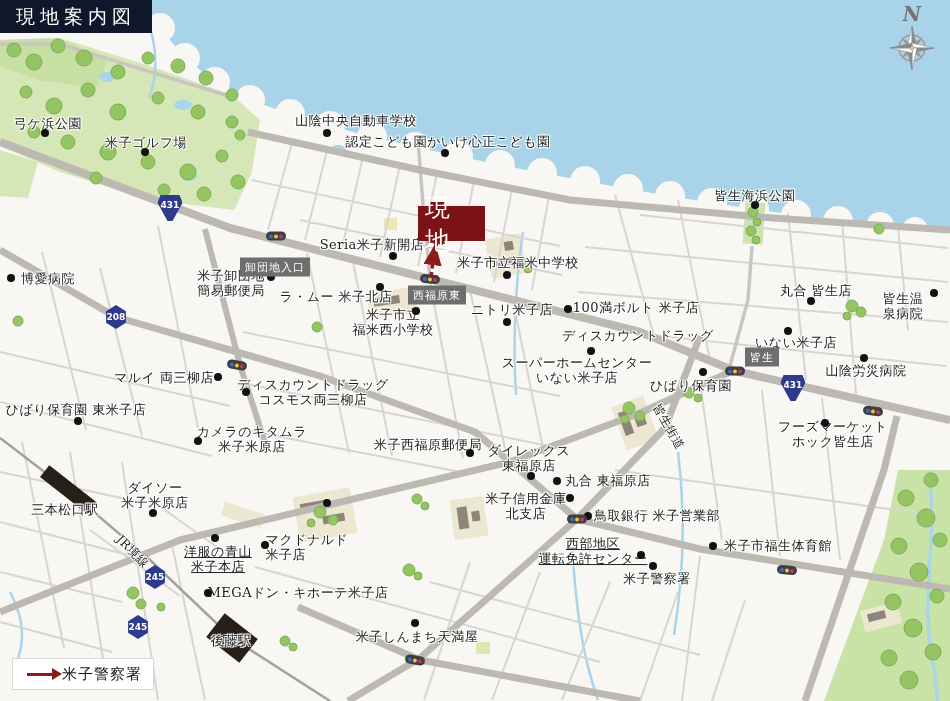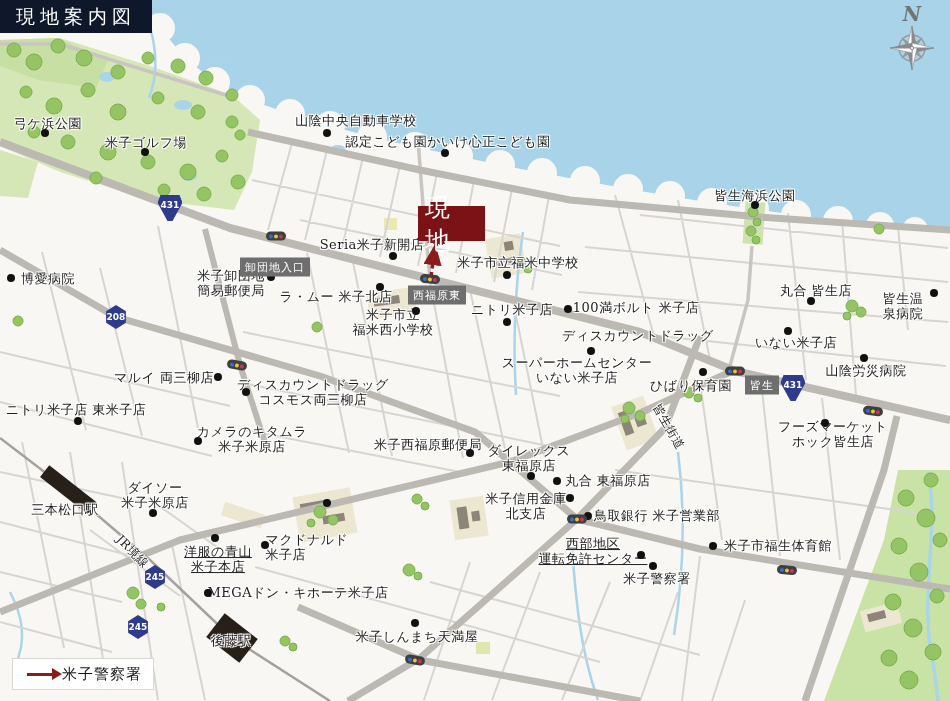--- a/index.html
+++ b/index.html
@@ -280,21 +280,21 @@
 いない米子店</div>
       <div class="map-label" style="left: 691px; top: 386px; transform: translate(-50%, -50%);">ひばり保育園</div>
       <div class="map-label" style="left: 796px; top: 343px; transform: translate(-50%, -50%);">いない米子店</div>
       <div class="map-label" style="left: 816px; top: 291px; transform: translate(-50%, -50%);">丸合 皆生店</div>
       <div class="map-label" style="left: 903px; top: 307px; transform: translate(-50%, -50%);">皆生温泉病院</div>
       <div class="map-label" style="left: 866px; top: 371px; transform: translate(-50%, -50%);">山陰労災病院</div>
       <div class="map-label" style="left: 833px; top: 435px; transform: translate(-50%, -50%);">フーズマーケットホック皆生店</div>
       <div class="map-label" style="left: 164px; top: 378px; transform: translate(-50%, -50%);">マルイ 両三柳店</div>
       <div class="map-label" style="left: 313px; top: 393px; transform: translate(-50%, -50%);">ディスカウントドラッグ
 コスモス両三柳店</div>
-      <div class="map-label" style="left: 76px; top: 410px; transform: translate(-50%, -50%);">ニトリ米子店 東米子店</div>
+      <div class="map-label" style="left: 76px; top: 410px; transform: translate(-50%, -50%);">ひばり保育園 東米子店</div>
       <div class="map-label" style="left: 252px; top: 440px; transform: translate(-50%, -50%);">カメラのキタムラ
 米子米原店</div>
       <div class="map-label" style="left: 155px; top: 496px; transform: translate(-50%, -50%);">ダイソー
 米子米原店</div>
       <div class="map-label" style="left: 65px; top: 510px; transform: translate(-50%, -50%);">三本松口駅</div>
       <div class="map-label" style="left: 132px; top: 552px; transform: translate(-50%, -50%) rotate(45deg); font-size: 12px;">JR境線</div>
       <div class="map-label" style="left: 307px; top: 548px; transform: translate(-50%, -50%); text-align: left;">マクドナルド
 米子店</div>
       <div class="map-label" style="left: 218px; top: 560px; transform: translate(-50%, -50%); text-decoration: underline;">洋服の青山
 米子本店</div>
@@ -391,21 +391,21 @@
         <i class="d2"></i>
         <i class="d3"></i>
       </div>
       <div class="shield nat" style="left: 170px; top: 208px; transform: translate(-50%, -50%);">431</div>
       <div class="shield nat" style="left: 793px; top: 388px; transform: translate(-50%, -50%);">431</div>
       <div class="shield pref" style="left: 116px; top: 317px; transform: translate(-50%, -50%);">208</div>
       <div class="shield pref" style="left: 155px; top: 577px; transform: translate(-50%, -50%);">245</div>
       <div class="shield pref" style="left: 138px; top: 627px; transform: translate(-50%, -50%);">245</div>
       <div class="signbox" style="left: 275px; top: 249px; transform: translate(-50%, -50%); margin-top: 18px;">卸団地入口</div>
       <div class="signbox" style="left: 437px; top: 295px; transform: translate(-50%, -50%);">西福原東</div>
-      <div class="signbox" style="left: 762px; top: 385px; transform: translate(-50%, -50%);">皆生</div>
+      <div class="signbox" style="left: 762px; top: 357px; transform: translate(-50%, -50%);">皆生</div>
     </div>
 
   <div class="site-callout">
     <span>現地</span>
   </div>
 
   <div class="title-bar">
     <span>現地案内図</span>
   </div>
 

